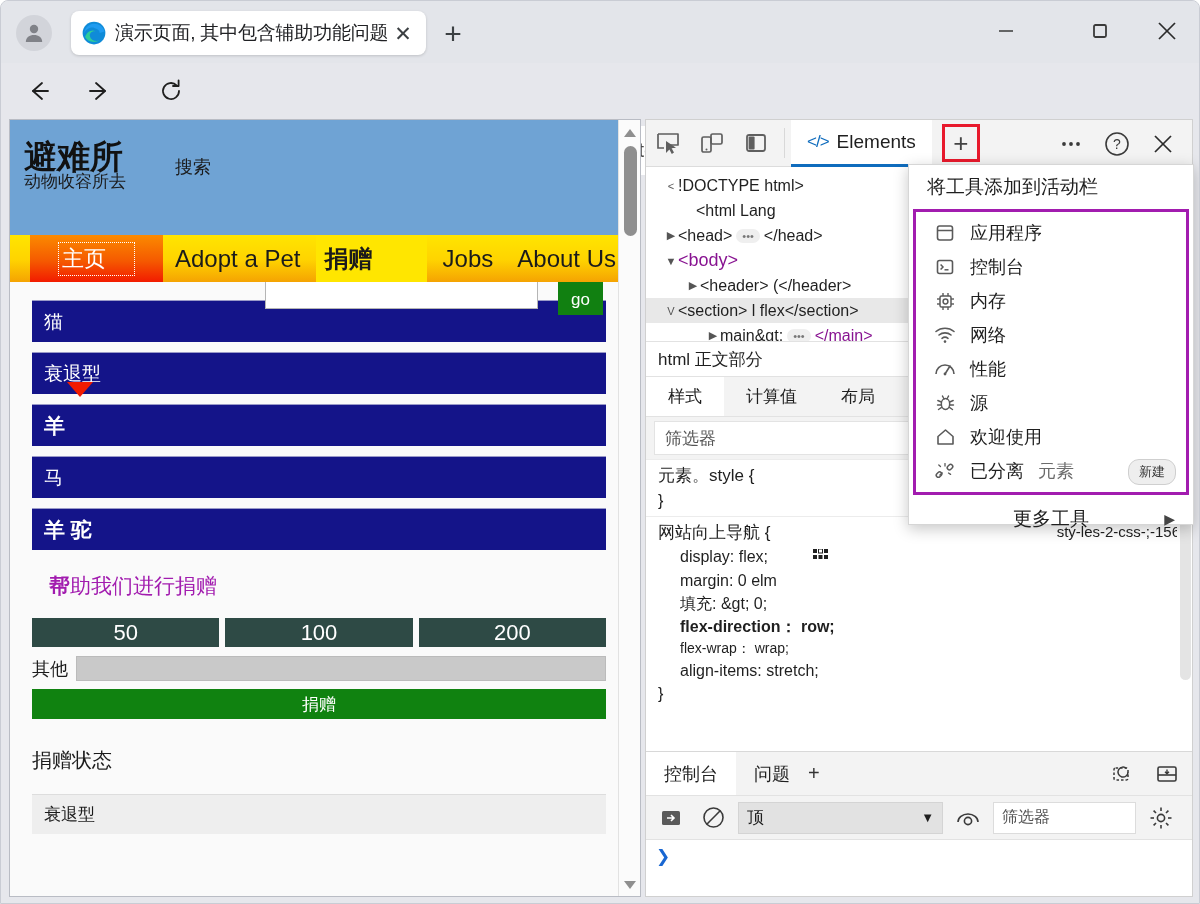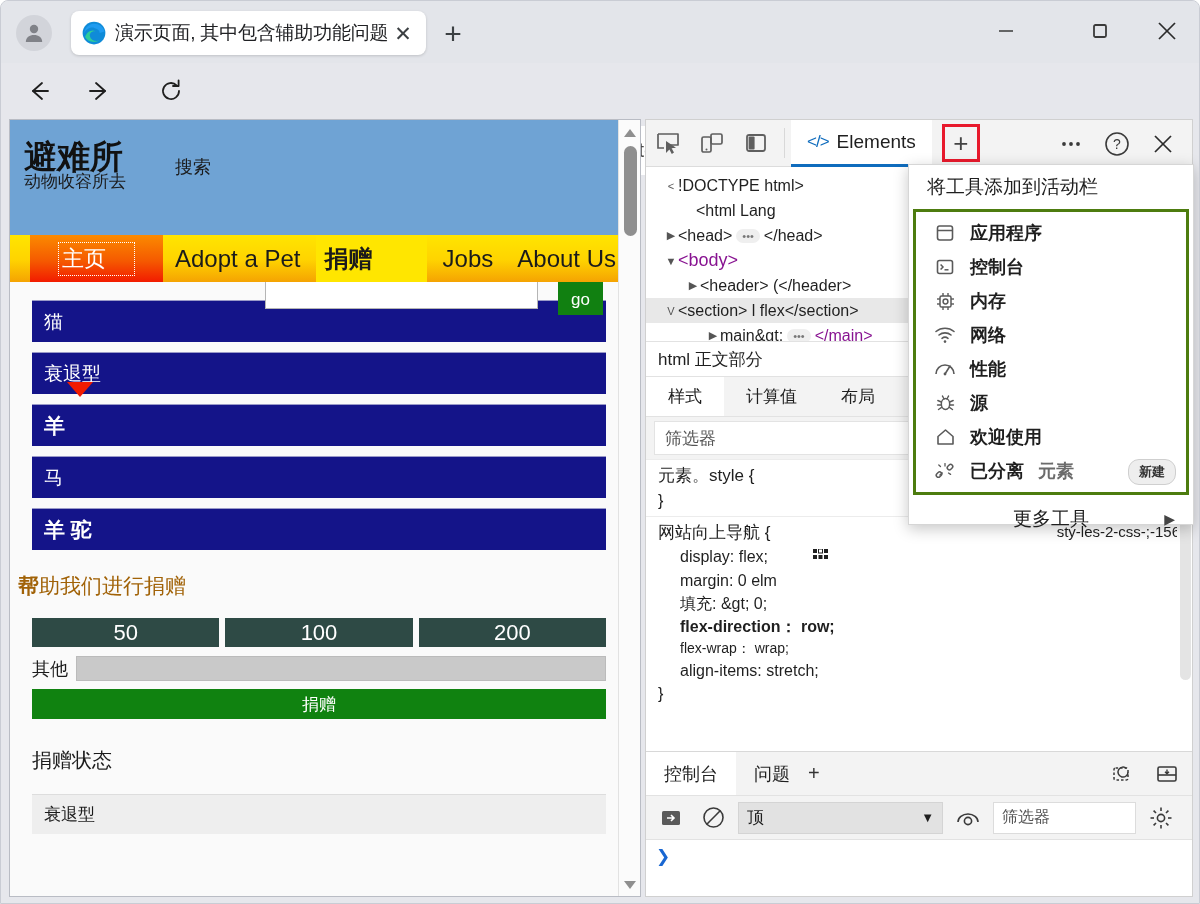--- a/index.html
+++ b/index.html
@@ -151,21 +151,21 @@
   .animal-row {
     height: 42px; background: #141489; color: #fff;
     display: flex; align-items: center; padding-left: 12px;
     margin-bottom: 10px; font-size: 19px;
     border-top: 1px solid #9a9ac8;
   }
   .animal-row.bold { font-weight: 700; font-size: 21px; }
 
   
   #donate-head {
-    margin: 22px 0 0 8px; font-size: 21px; color: #a16207; font-family: Liberation Mono, monospace;
+    margin: 22px 0 0 39px; font-size: 21px; color: #a21caf; font-family: Liberation Mono, monospace;
   }
   #donate-head b { font-weight: 700; }
   #amount-row {
     display: flex; gap: 6px; margin: 18px 22px 0 22px;
   }
   .amt-btn {
     flex: 1 1 0; height: 29px; background: #2e4a45; color: #fff;
     display: flex; align-items: center; justify-content: center; font-size: 22px;
   }
   #other-row {
@@ -325,21 +325,21 @@
     position: absolute; left: 907px; top: 163px; width: 286px; height: 361px;
     background: #ffffff; border: 1px solid #d6d6d6;
     box-shadow: 0 4px 14px rgba(0,0,0,.22);
     z-index: 40;
   }
   #tool-menu-title {
     height: 44px; display:flex; align-items:center; padding-left: 18px;
     font-size: 19px; color: #1f1f1f;
   }
   #tool-menu-list {
-    margin: 0 4px; border: 3px solid #4d7c0f; padding: 4px 0; font-weight: bold;
+    margin: 0 4px; border: 3px solid #a21caf; padding: 4px 0;
   }
   .tm-item {
     height: 34px; display:flex; align-items:center; padding-left: 18px; gap: 14px;
     font-size: 18px; color: #1f1f1f; position: relative;
   }
   .tm-item .tmicon { width: 22px; height: 22px; display:flex; align-items:center; justify-content:center; color:#5a5a5a; }
   .tm-badge {
     position: absolute; right: 10px; top: 5px; height: 22px; padding: 12px 10px;
     background: #eeeeee; border: 1px solid #cfcfcf; border-radius: 11px;
     font-size: 13px; color: #333; display:flex; align-items:center;

